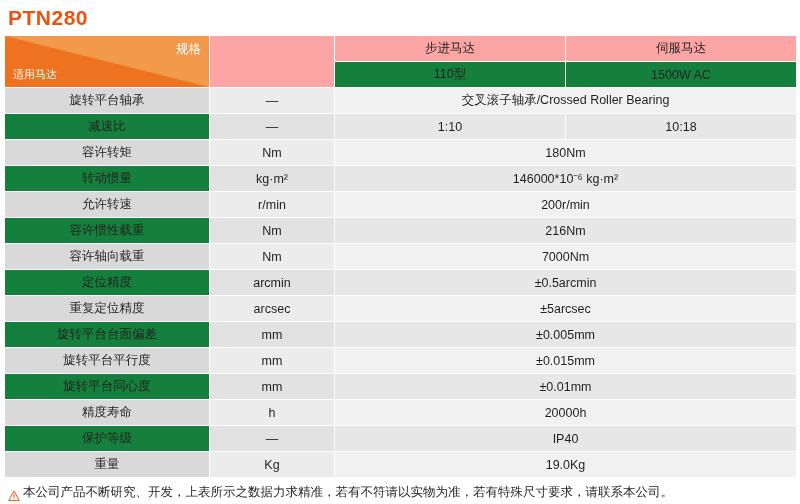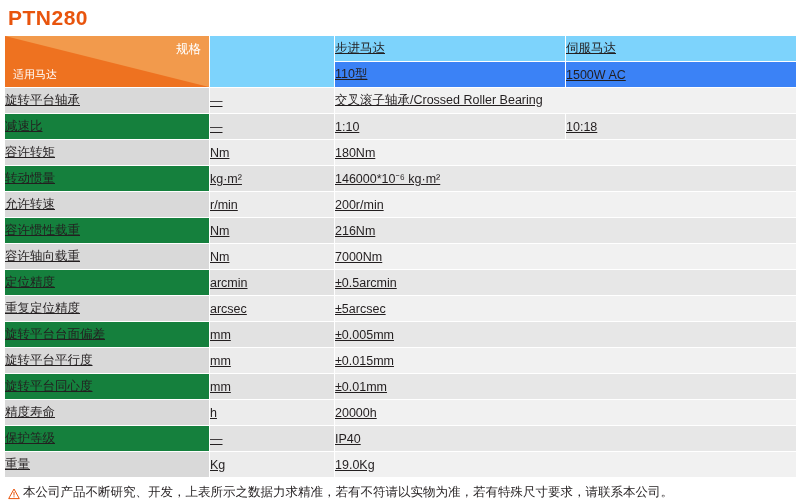--- a/index.html
+++ b/index.html
@@ -31,24 +31,24 @@
     line-height: 1.1;
   }
   table.spec {
     border-collapse: collapse;
     width: 792px;
     table-layout: fixed;
   }
   table.spec td, table.spec th {
     border: 1px solid #ffffff;
     padding: 0;
+    text-align: center;
     vertical-align: middle;
     font-size: 12.5px;
     font-weight: normal;
-    text-decoration: underline;
   }
   
   .hdr-left {
     background: #ee7220;
     color: #ffffff;
     position: relative;
     padding: 0;
     height: 50px;
     overflow: hidden;
   }
@@ -69,27 +69,27 @@
   }
   .hdr-left .lbl-motor {
     position: absolute;
     left: 8px;
     bottom: 5px;
     font-size: 11px;
     color: #ffffff;
     z-index: 2;
   }
   .hdr-top {
-    background: #7dd3fc;
+    background: #fca5a5;
     color: #231f20;
     height: 25px;
     font-size: 12.5px;
   }
   .hdr-sub {
-    background: #3b82f6;
+    background: #15803d;
     color: #231f20;
     height: 25px;
     font-size: 12.5px;
     font-weight: bold;
   }
   
   .c-name {
     background: #d9d9d9;
     height: 25px;
   }
@@ -111,21 +111,21 @@
     background: #e7e7e7;
     margin-top: 48px;
   }
   .footnote {
     margin-top: 6px;
     padding-left: 4px;
     font-size: 12.5px;
     color: #231f20;
     line-height: 1.3;
     display: flex;
-    align-items: center;
+    align-items: flex-end;
     gap: 3px;
   }
   .warn-ico {
     display: inline-block;
     width: 12px;
     height: 12px;
     position: relative;
     top: 2px;
     flex: 0 0 auto;
   }

